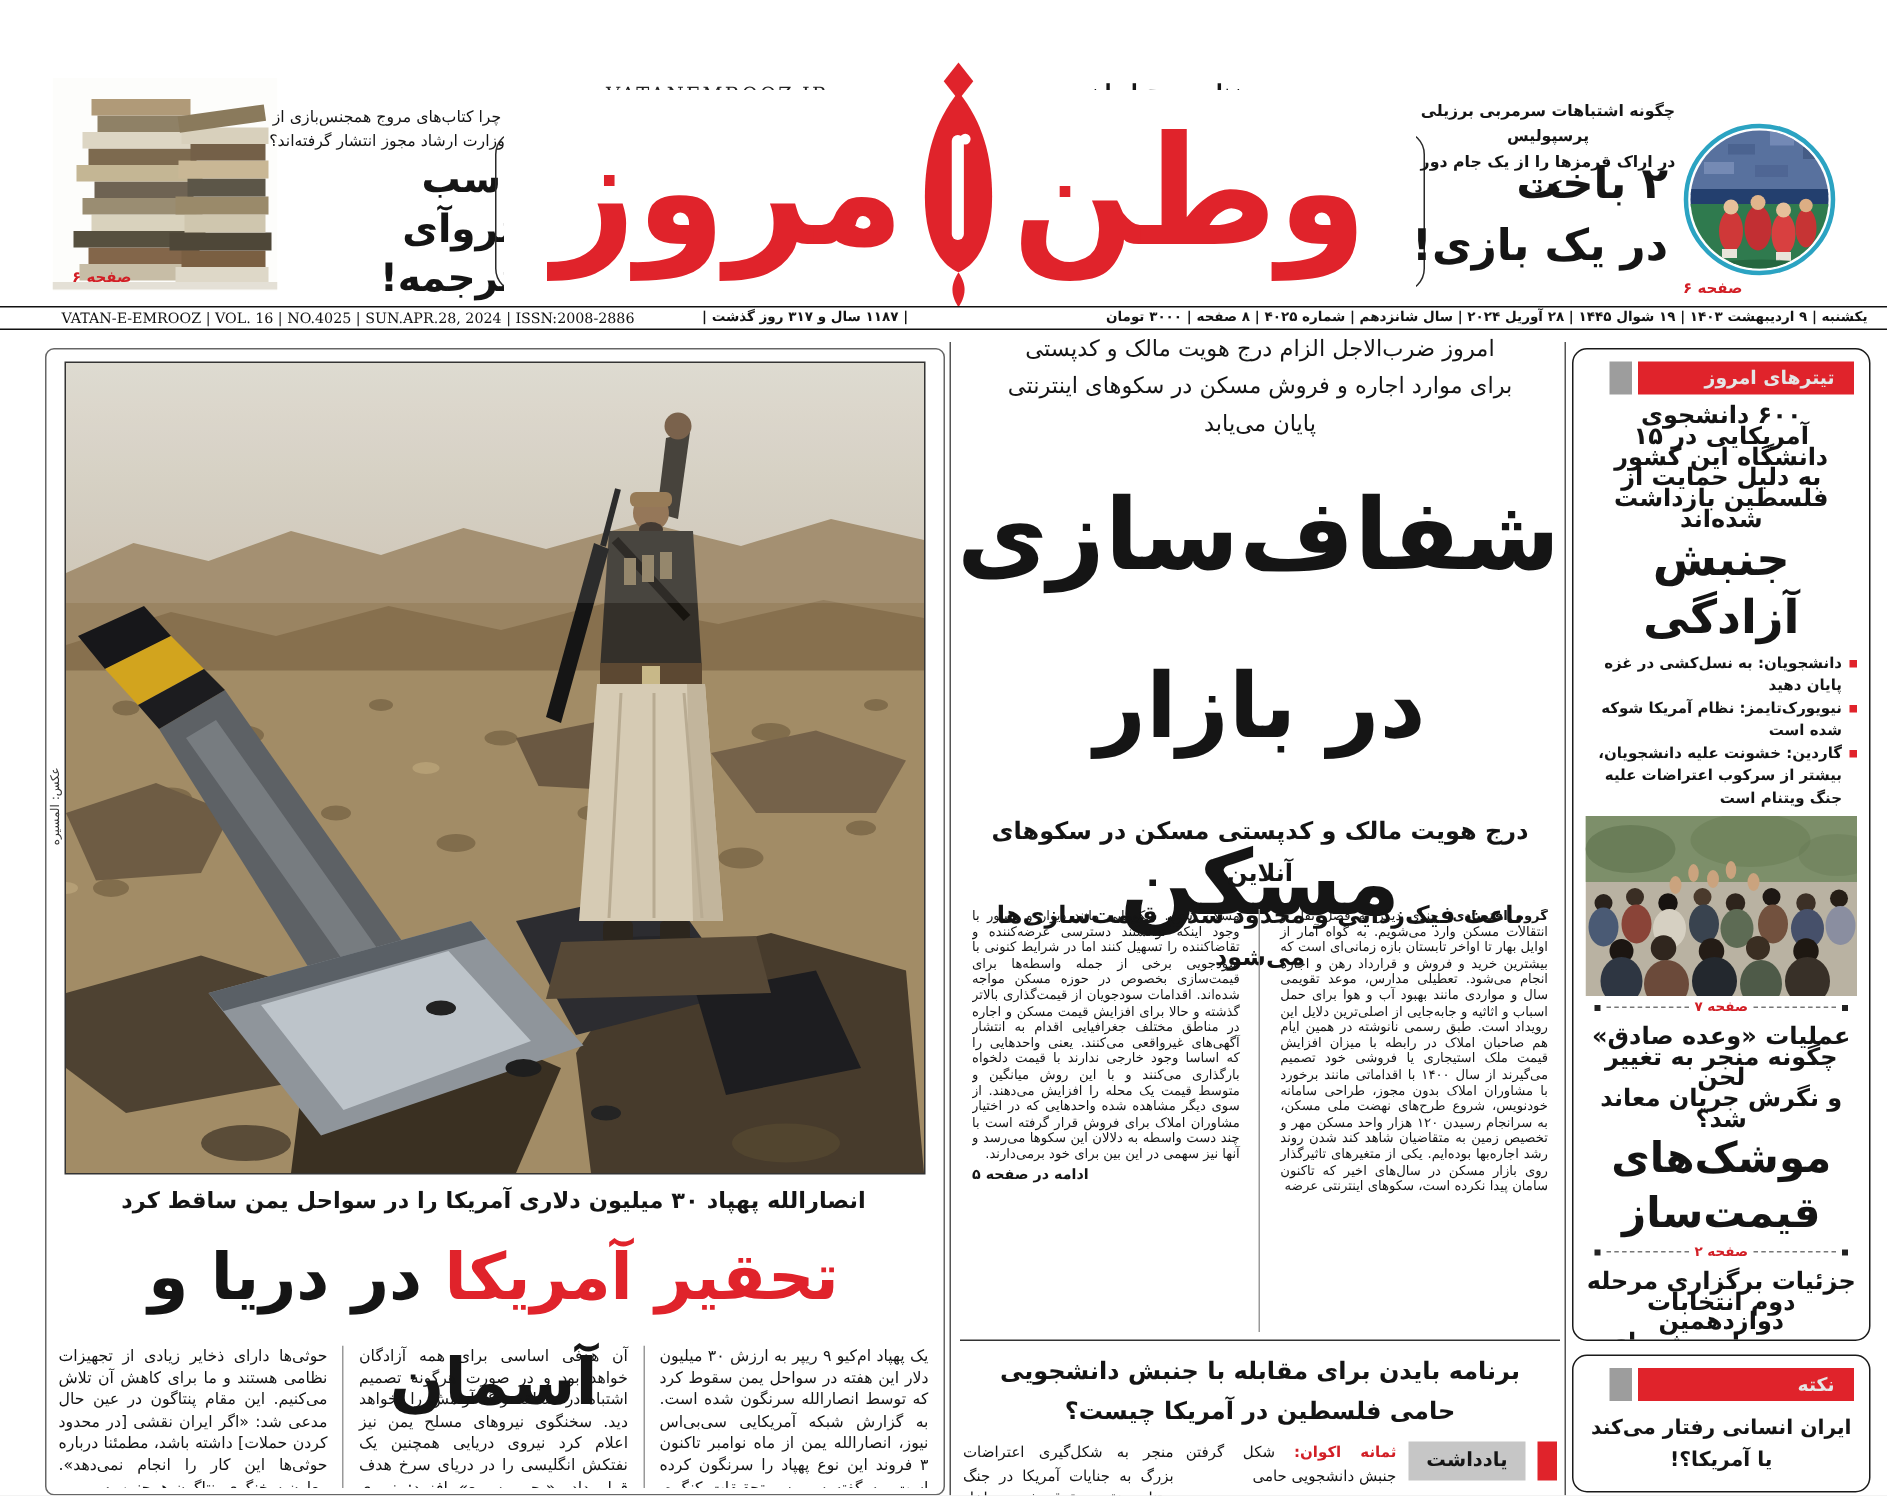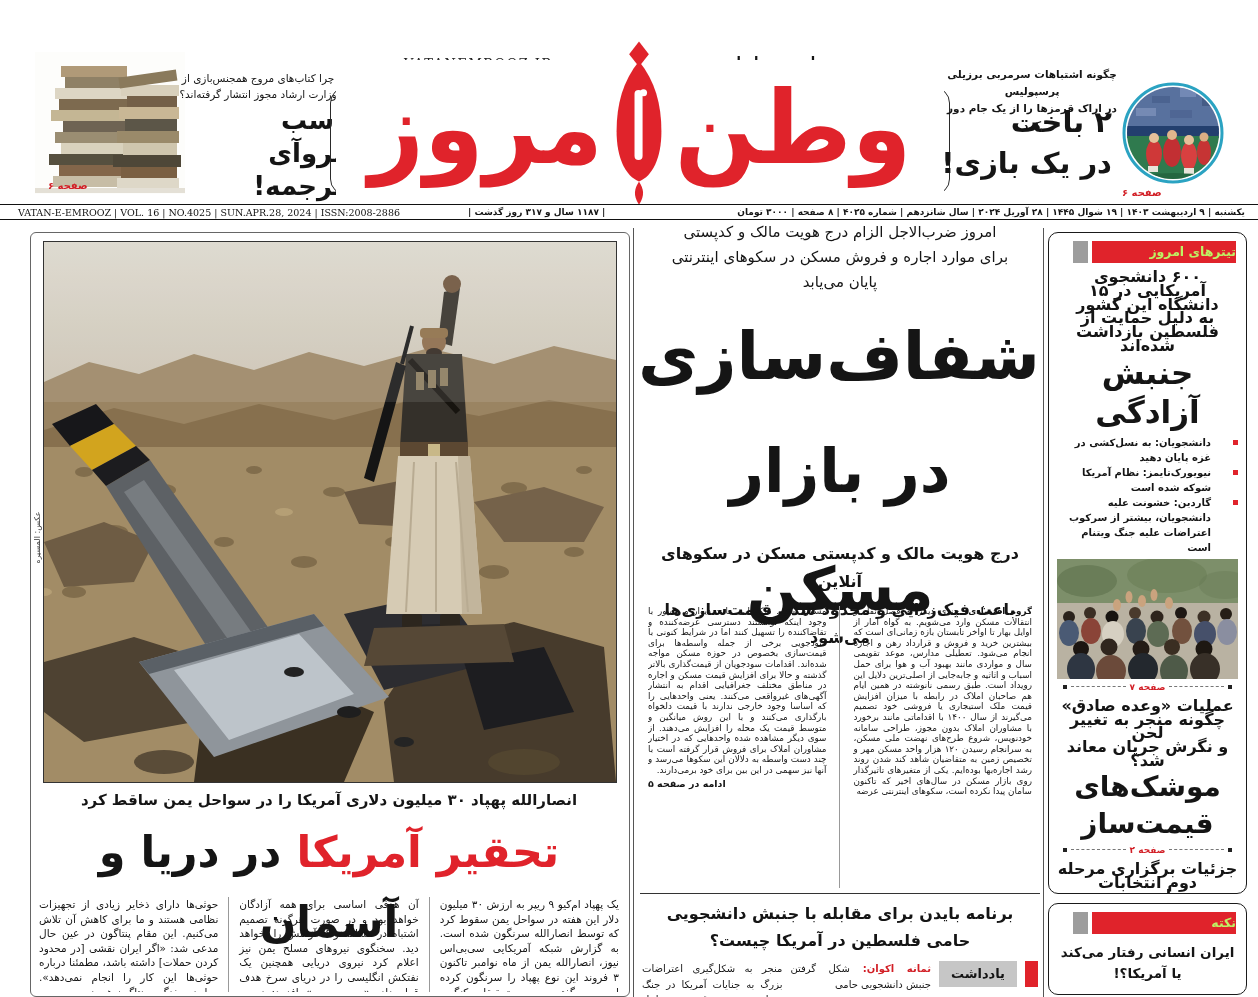--- a/index.html
+++ b/index.html
@@ -21,21 +21,21 @@
             background:#fff;color:#e0232b;font-weight:bold;}
   .wordmark .wm-txt{font-size:96px;line-height:1;transform:scaleY(1.05);}
   .wordmark svg{margin-top:-6px;}
   .tr-kicker{left:938px;top:66px;width:188px;font-size:10.5px;font-weight:bold;line-height:17px;text-align:center;}
   .tr-headline{left:928px;top:102px;width:184px;font-size:29px;font-weight:bold;line-height:41px;text-align:right;}
   .tr-photo{left:1122px;top:82px;width:102px;height:102px;}
   .tr-page{left:1122px;top:187px;}
   
   .rule-a{left:0;right:0;top:204px;border-top:1.5px solid #111;}
   .rule-b{left:0;right:0;top:219px;border-top:1px solid #111;}
-  .dl-latin{left:18px;top:206.5px;font-family:"DejaVu Serif",serif;font-size:9.5px;color:#111;direction:ltr;}
+  .dl-latin{left:41px;top:206.5px;font-family:"DejaVu Serif",serif;font-size:9.5px;color:#111;direction:ltr;}
   .dl-center{left:468px;top:207px;font-size:9px;font-weight:bold;}
   .dl-persian{right:13px;top:207px;font-size:9px;font-weight:bold;}
   
   .vrule{top:228px;bottom:0;width:1px;background:#555;}
   
   .dstory{left:30px;top:232px;width:598px;height:763px;border:1px solid #666;border-radius:6px;}
   .dphoto{position:absolute;left:12px;top:8px;width:572px;height:540px;border:1px solid #333;}
   .dcredit{position:absolute;left:-44px;top:300px;width:100px;font-size:8px;color:#333;text-align:center;
            transform:rotate(-90deg);}
   .dcaption{position:absolute;left:10px;top:558px;width:576px;text-align:center;font-size:15px;font-weight:bold;}
@@ -62,29 +62,29 @@
   .lbl-red{width:13px;height:26px;background:#e0232b;flex:0 0 auto;}
   .lbl-gray{background:#c6c6c6;height:26px;line-height:26px;padding:0 12px;font-size:13px;font-weight:bold;flex:0 0 auto;}
   .biden-col{flex:1;font-size:10px;line-height:15.5px;text-align:justify;}
   .biden-col .author{color:#d21f26;font-weight:bold;}
   
   .sbox{left:1048px;top:232px;width:199px;height:662px;border:1.5px solid #1a1a1a;border-radius:10px;
         box-sizing:border-box;padding:8px 8px 0;overflow:hidden;}
   .nbox{left:1048px;top:903px;width:199px;height:92px;border:1.5px solid #1a1a1a;border-radius:10px;
         box-sizing:border-box;padding:8px 8px 0;overflow:hidden;}
   .barhdr{display:flex;gap:4px;padding-right:2px;padding-left:16px;}
-  .barhdr .bred{flex:1;background:#e0232b;color:#bef264;font-size:12.5px;font-weight:bold;height:22px;line-height:22px;
-                padding-right:0;}
+  .barhdr .bred{flex:1;background:#e0232b;color:#e5e5e5;font-size:12.5px;font-weight:bold;height:22px;line-height:22px;
+                padding-right:13px;}
   .barhdr .bgray{width:15px;height:22px;background:#9d9d9d;}
   .sk{font-size:16px;font-weight:bold;line-height:13.8px;text-align:center;margin-top:7px;}
   .sh1{font-size:31px;font-weight:bold;line-height:39px;text-align:center;margin-top:1px;}
   .sh2{font-size:28px;font-weight:bold;line-height:37px;text-align:center;}
   .sh3{font-size:26px;font-weight:bold;line-height:36px;text-align:center;}
   .bullets{margin-top:3px;}
-  .bullet{display:flex;gap:22px;font-size:10px;font-weight:bold;line-height:15px;text-align:right;}
+  .bullet{display:flex;gap:5px;font-size:10px;font-weight:bold;line-height:15px;text-align:right;}
   .bullet .bsq{flex:0 0 auto;width:5px;height:5px;background:#e0232b;margin-top:5px;}
   .sphoto{display:block;margin:4px auto 0;width:181px;height:120px;}
   .pmarker{display:flex;align-items:center;gap:4px;margin:3px 6px 1px;}
   .pmarker .dash{flex:1;border-top:1px dashed #777;}
   .pmarker .psq{width:4px;height:4px;background:#222;}
   .pmarker .ptext{color:#d21f26;font-size:9px;font-weight:bold;}
   .ntext{font-size:13.5px;font-weight:bold;line-height:21px;text-align:center;margin-top:8px;}
 </style>
 </head>
 <body>

